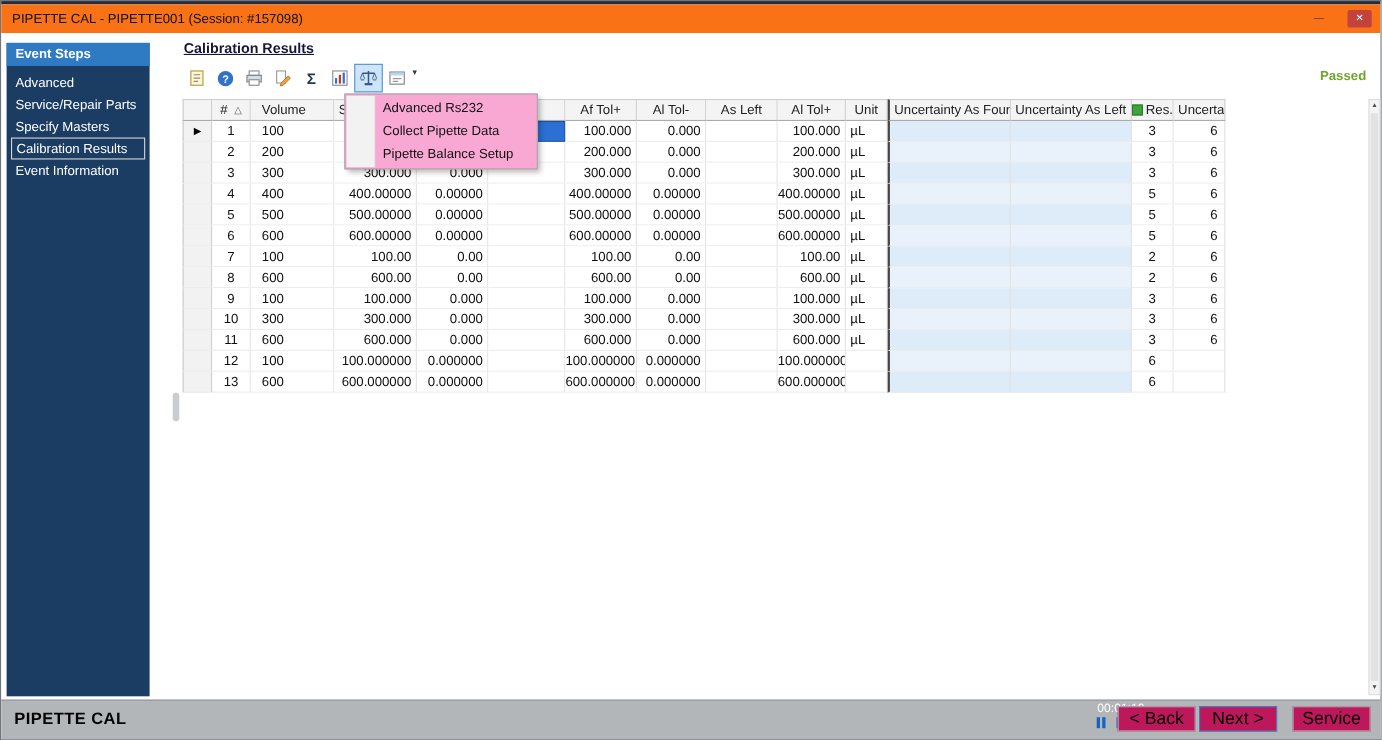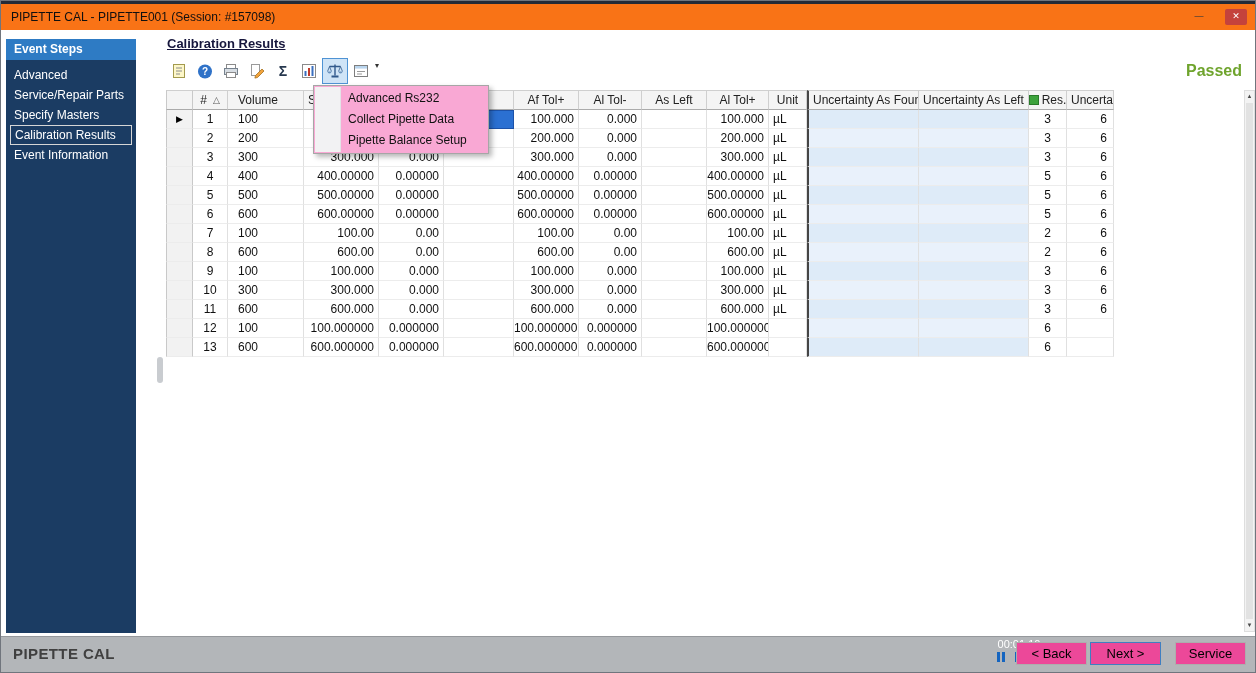--- a/index.html
+++ b/index.html
@@ -18,21 +18,21 @@
   .winbtn.close{right:8px;width:22px;background:#c4423c;color:#fff}
   
   .sidebar{position:absolute;left:5px;top:38px;width:130px;height:594px;background:var(--sidebar,#1b3c63)}
   .sidebar-header{height:21px;line-height:21px;padding-left:8px;background:var(--sidebar_header,#2e7bc4);color:#fff;font-weight:bold}
   .side-items{padding-top:5px}
   .side-item{height:20px;line-height:20px;margin:0 4px;padding-left:4px;color:#fff;white-space:nowrap;overflow:hidden}
   .side-item.selected{border:1px solid #d6d6d6;line-height:18px}
   .grip{position:absolute;left:156px;top:356px;width:6px;height:26px;background:#c9ccd0;border-radius:3px}
   
   .heading{position:absolute;left:166px;top:35px;font-weight:bold;font-size:13px;color:#16163c;text-decoration:underline}
-  .passed{position:absolute;top:61px;right:13px;font-size:16px;font-weight:bold;color:var(--passed,#6fa42d)}
+  .passed{position:absolute;top:61px;right:13px;font-size:12px;font-weight:bold;color:var(--passed,#6fa42d)}
   
   .toolbar{position:absolute;left:165px;top:57px;display:flex;align-items:center}
   .tbtn{width:26px;height:26px;display:flex;align-items:center;justify-content:center;border:1px solid transparent}
   .tbtn.pressed{background:#cfe4f7;border-color:#4f93d4}
   .caret{font-size:8px;color:#333;margin-left:1px;margin-top:-12px}
   
   .grid{position:absolute;left:165px;top:89px;background:#fff;z-index:5}
   .ghead{display:flex;height:20px}
   .hcell{background:#f4f4f4;border-right:1px solid #cfcfcf;border-bottom:1px solid #ababab;border-top:1px solid #cfcfcf;
          display:flex;align-items:center;justify-content:center;overflow:hidden;white-space:nowrap;color:#222}
@@ -67,26 +67,26 @@
         box-shadow:3px 3px 5px rgba(0,0,0,.28);z-index:50;padding:2px 0}
   .menu-gutter{position:absolute;left:1px;top:1px;bottom:1px;width:26px;background:#f2f2f3;border-right:1px solid #e4e4e7}
   .menu-item{position:relative;height:21px;line-height:21px;padding-left:34px;color:#111;white-space:nowrap}
   
   .vscroll{position:absolute;left:1243px;top:89px;width:11px;height:542px;background:#f3f3f3;border:1px solid #dedede;z-index:6}
   .vs-arrow{height:11px;font-size:6px;color:#4a4a4a;text-align:center;line-height:11px}
   .vs-arrow.down{position:absolute;bottom:0;left:0;right:0}
   .vs-thumb{position:absolute;left:1px;right:1px;top:12px;height:516px;background:#e2e2e2}
   
   .footer{position:absolute;left:0;bottom:0;width:1256px;height:36px;background:var(--footer,#b3b6b9);border-top:1px solid #95989c}
-  .appname{position:absolute;left:12px;top:8px;color:#404040;font-size:15px;font-weight:bold;letter-spacing:.4px}
+  .appname{position:absolute;left:12px;top:8px;color:#000000;font-size:15px;font-weight:bold;letter-spacing:.4px}
   .media{position:absolute;left:985px;top:1px;width:66px;text-align:center}
   .timer{color:#fff;font-size:11px}
   .media-icons{display:flex;justify-content:center;gap:6px;margin-top:1px;align-items:center}
   .media-icons svg{fill:var(--media,#1565c0)}
-  .btn{position:absolute;top:5px;width:71px;height:23px;background:#ec4899;border:1px solid #adadad;font-size:13px;text-align:center;line-height:21px;color:#000;font-family:inherit}
+  .btn{position:absolute;top:5px;width:71px;height:23px;background:#be185d;border:1px solid #adadad;font-size:16px;text-align:center;line-height:21px;color:#000;font-family:inherit}
   .btn.back{left:1015px}
   .btn.next{left:1089px;border-color:#3f7fc1}
   .btn.cancel{left:1174px}
 </style>
 </head>
 <body>
 
 <div class="topstrip"></div>
 
 <div class="titlebar">

